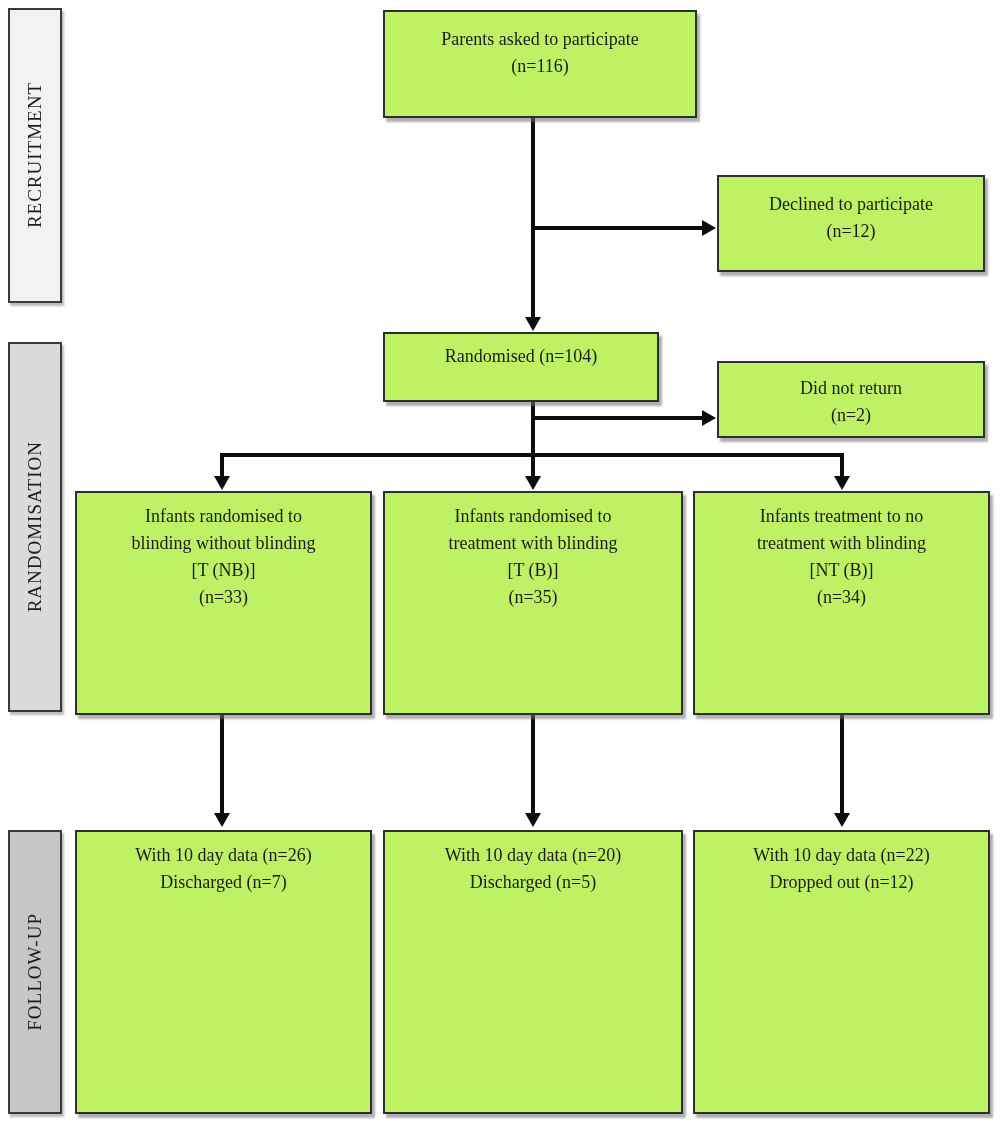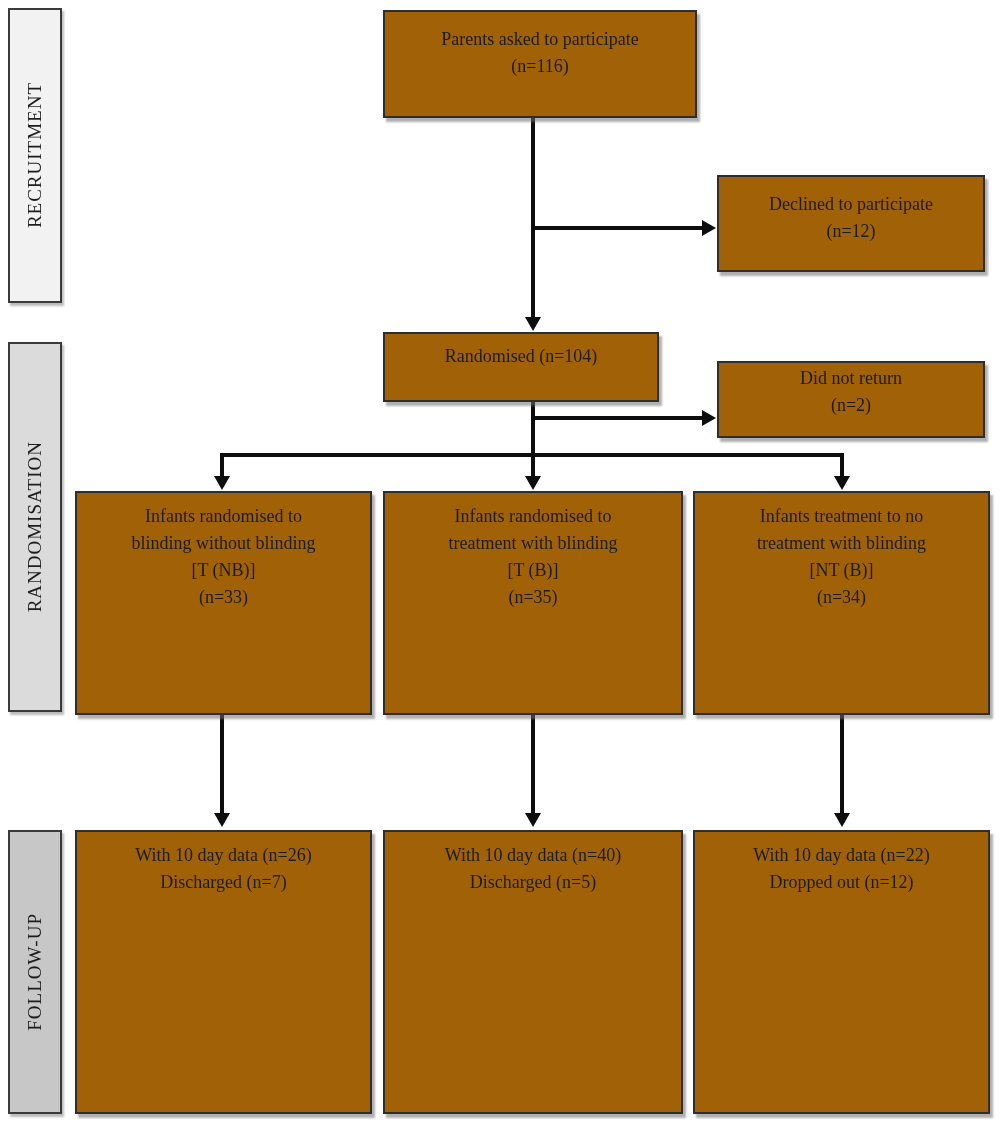--- a/index.html
+++ b/index.html
@@ -11,21 +11,21 @@
     position: relative;
     width: 1000px;
     height: 1123px;
     background: #ffffff;
     font-family: "Liberation Serif", "DejaVu Serif", serif;
     color: #1c1c1c;
     overflow: hidden;
   }
   .box {
     position: absolute;
-    background: #a16207;
+    background: #bef264;
     border: 2px solid #2e2e2e;
     box-shadow: 3px 4px 2px rgba(110,110,110,0.55);
     box-sizing: border-box;
     text-align: center;
     font-size: 18px;
     line-height: 27px;
   }
   .stage {
     position: absolute;
     left: 8px;
@@ -111,21 +111,21 @@
 
   <div class="box" style="left:717px; top:175px; width:268px; height:97px; padding-top:14px;">
     <div>Declined to participate</div>
     <div>(n=12)</div>
   </div>
 
   <div class="box" style="left:383px; top:332px; width:276px; height:70px; padding-top:9px;">
     <div>Randomised (n=104)</div>
   </div>
 
-  <div class="box" style="left:717px; top:361px; width:268px; height:77px; padding-top:2px;">
+  <div class="box" style="left:717px; top:361px; width:268px; height:77px; padding-top:12px;">
     <div>Did not return</div>
     <div>(n=2)</div>
   </div>
 
   <div class="box" style="left:75px; top:491px; width:297px; height:224px; padding-top:10px;">
     <div>Infants randomised to</div>
     <div>blinding without blinding</div>
     <div>[T (NB)]</div>
     <div>(n=33)</div>
   </div>
@@ -143,21 +143,21 @@
     <div>[NT (B)]</div>
     <div>(n=34)</div>
   </div>
 
   <div class="box" style="left:75px; top:830px; width:297px; height:284px; padding-top:10px;">
     <div>With 10 day data (n=26)</div>
     <div>Discharged (n=7)</div>
   </div>
 
   <div class="box" style="left:383px; top:830px; width:300px; height:284px; padding-top:10px;">
-    <div>With 10 day data (n=40)</div>
+    <div>With 10 day data (n=20)</div>
     <div>Discharged (n=5)</div>
   </div>
 
   <div class="box" style="left:693px; top:830px; width:297px; height:284px; padding-top:10px;font-family:Liberation Serif, serif;">
     <div>With 10 day data (n=22)</div>
     <div>Dropped out (n=12)</div>
   </div>
 
 </div>
 

